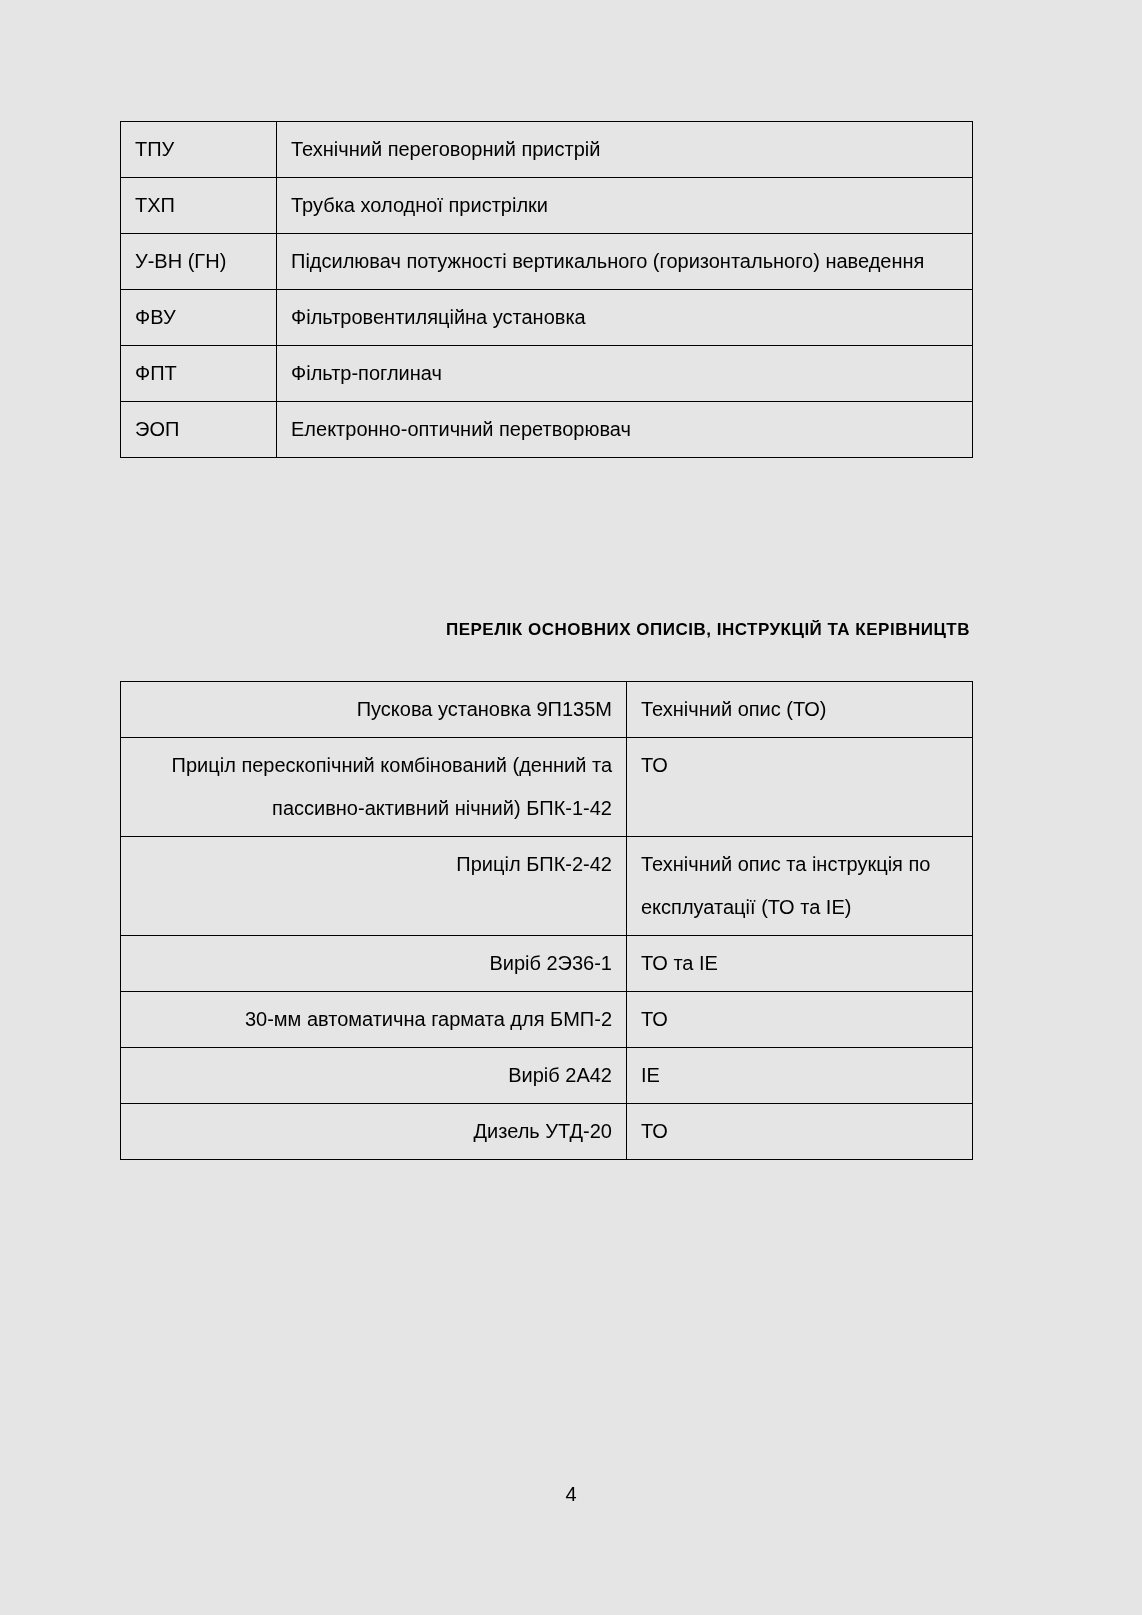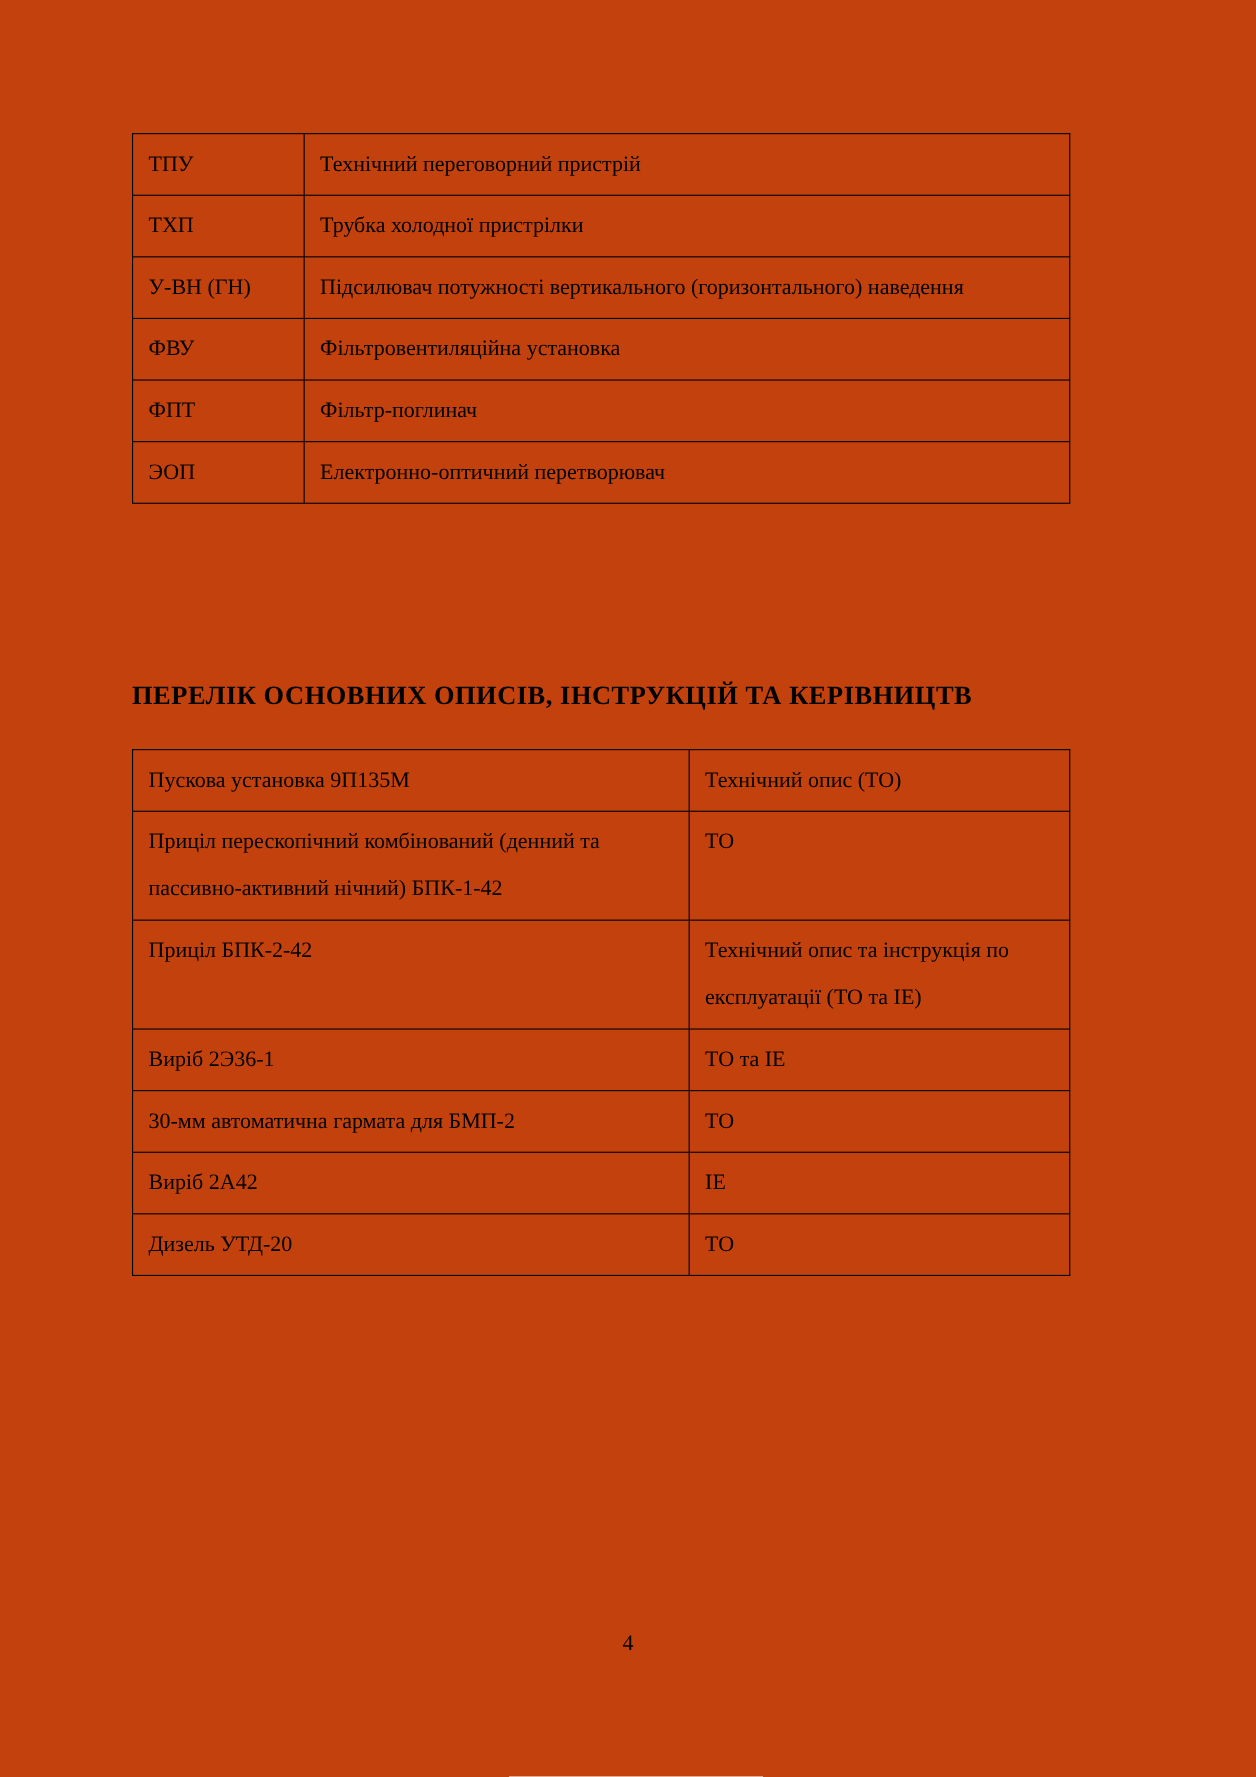--- a/index.html
+++ b/index.html
@@ -4,22 +4,22 @@
 <style>
   html, body {
     margin: 0;
     padding: 0;
     background: #ffffff;
   }
   .page {
     position: relative;
     width: 1142px;
     height: 1615px;
-    background: #c2410c;
-    font-family: Liberation Serif, serif;
+    background: #e5e5e5;
+    font-family: Liberation Sans, sans-serif;
     color: #000000;
     overflow: hidden;
   }
   table {
     border-collapse: collapse;
     table-layout: fixed;
   }
   td {
     border: 1px solid #000000;
     vertical-align: top;
@@ -36,33 +36,33 @@
     width: 850px;
   }
   #abbr-table .col-abbr { width: 127px; }
   #abbr-table .col-def  { width: 667px; }
   
   .section-heading {
     position: absolute;
     left: 120px;
     top: 620px;
     width: 850px;
-    text-align: left;
-    font-size: 24px;
+    text-align: right;
+    font-size: 17px;
     font-weight: bold;
     letter-spacing: 0.5px;
   }
   
   #docs-table {
     position: absolute;
     left: 120px;
     top: 681px;
     width: 850px;
   }
-  #docs-table .col-item { width: 477px; }
+  #docs-table .col-item { width: 477px; text-align: right; }
   #docs-table .col-doc  { width: 317px; }
   
   .page-number {
     position: absolute;
     left: 0;
     top: 1483px;
     width: 1142px;
     text-align: center;
     font-size: 20px;
   }

